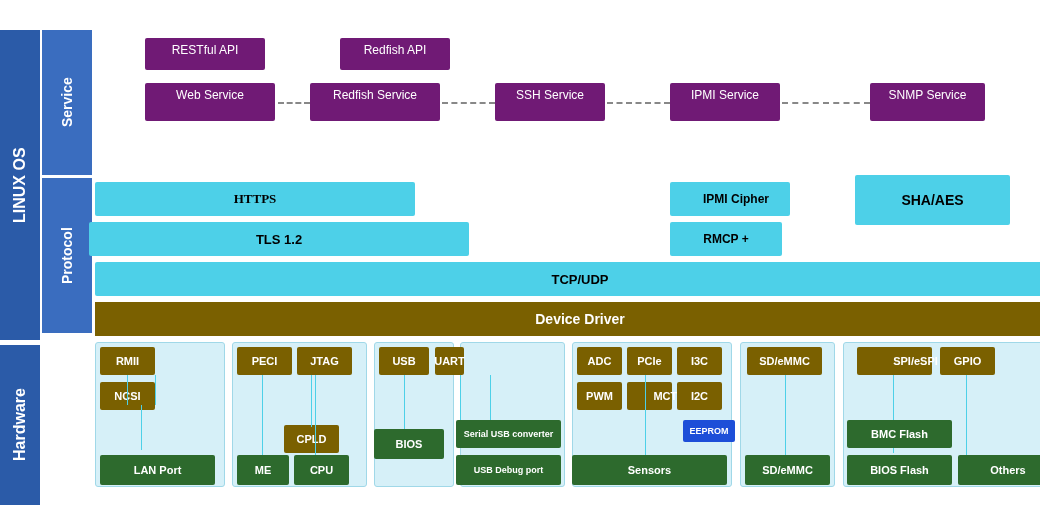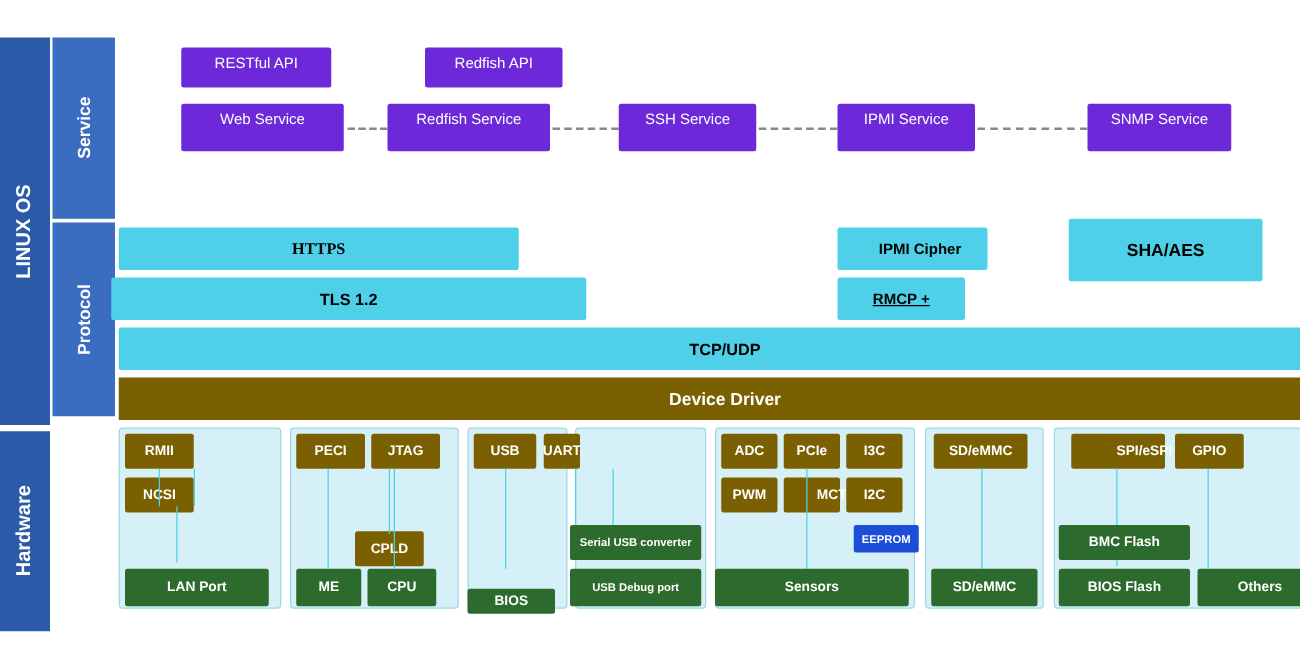--- a/index.html
+++ b/index.html
@@ -84,21 +84,21 @@
       justify-content: center;
       font-size: 14px;
       font-weight: bold;
       writing-mode: vertical-rl;
       transform: rotate(180deg);
     }
 
     
     .service-box {
       position: absolute;
-      background: #6d28d9;
+      background: #701a75;
       color: white;
       padding: 5px 10px;
       font-size: 12px;
       text-align: center;
       border-radius: 2px;
     }
 
     
     .protocol-box {
       position: absolute;
@@ -238,21 +238,21 @@
   <div class="dotted-line" style="left:782px; top:102px; width:88px;"></div>
 
   <div class="protocol-box" style="left:95px; top:182px; width:320px; height:34px;font-family:Liberation Serif, serif;">HTTPS</div>
 
   <div class="protocol-box" style="left:670px; top:182px; width:120px; height:34px; font-size:12px;padding-left:12px;">IPMI Cipher</div>
 
   <div class="protocol-box" style="left:855px; top:175px; width:155px; height:50px; font-size:14px;">SHA/AES</div>
 
   <div class="protocol-box" style="left:89px; top:222px; width:380px; height:34px;">TLS 1.2</div>
 
-  <div class="protocol-box" style="left:670px; top:222px; width:102px; height:34px; font-size:12px;text-decoration:underline;">RMCP +</div>
+  <div class="protocol-box" style="left:670px; top:222px; width:112px; height:34px; font-size:12px;">RMCP +</div>
 
   <div class="protocol-box" style="left:95px; top:262px; width:970px; height:34px;">TCP/UDP</div>
 
   <div class="device-driver" style="left:95px; top:302px; width:970px; height:34px; font-size:14px;">Device Driver</div>
 
   <div class="group-bg" style="left:95px; top:342px; width:130px; height:145px;"></div>
 
   <div class="group-bg" style="left:232px; top:342px; width:135px; height:145px;"></div>
 
   <div class="group-bg" style="left:374px; top:342px; width:80px; height:145px;"></div>
@@ -322,21 +322,21 @@
   <div class="v-line" style="left:966px; top:375px; height:80px;"></div>
 
   <div class="eeprom-box" style="left:683px; top:420px; width:52px; height:22px; font-size:9px;">EEPROM</div>
 
   <div class="hw-box" style="left:100px; top:455px; width:115px; height:30px;">LAN Port</div>
 
   <div class="hw-box" style="left:237px; top:455px; width:52px; height:30px;">ME</div>
 
   <div class="hw-box" style="left:294px; top:455px; width:55px; height:30px;">CPU</div>
 
-  <div class="hw-box" style="left:374px; top:471px; width:70px; height:20px;">BIOS</div>
+  <div class="hw-box" style="left:374px; top:429px; width:70px; height:30px;">BIOS</div>
 
   <div class="small-hw-box" style="left:456px; top:420px; width:105px; height:28px; font-size:9px;">Serial USB converter</div>
 
   <div class="small-hw-box" style="left:456px; top:455px; width:105px; height:30px; font-size:9px;">USB Debug port</div>
 
   <div class="hw-box" style="left:572px; top:455px; width:155px; height:30px;">Sensors</div>
 
   <div class="hw-box" style="left:745px; top:455px; width:85px; height:30px;">SD/eMMC</div>
 
   <div class="hw-box" style="left:847px; top:420px; width:105px; height:28px;">BMC Flash</div>

